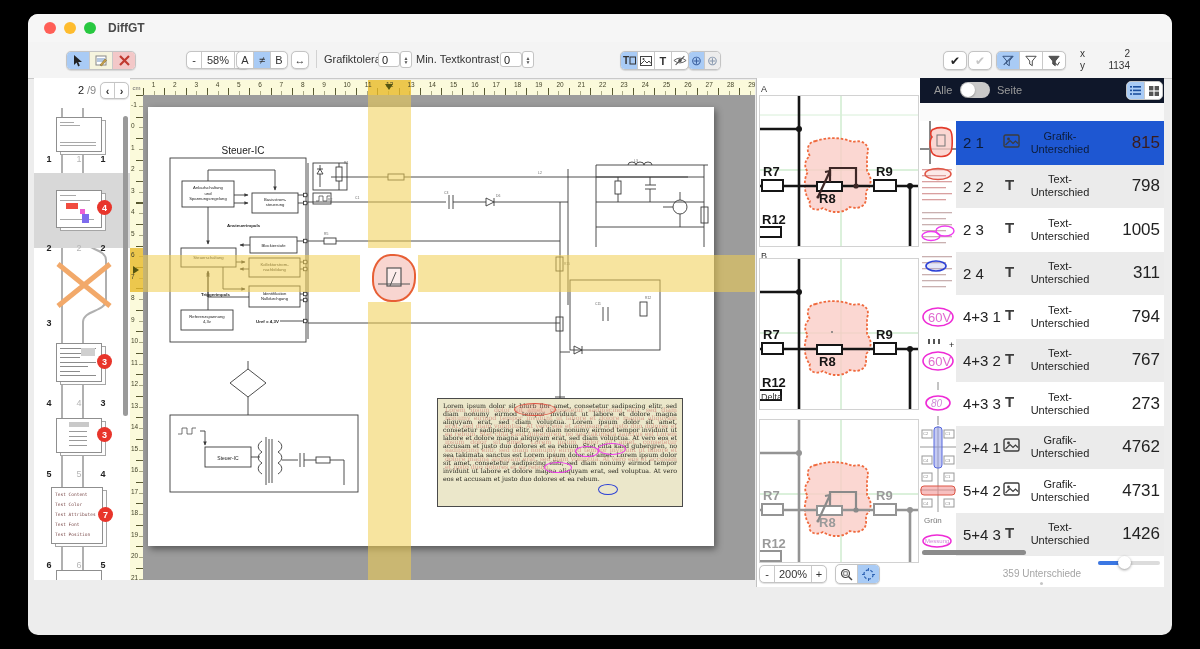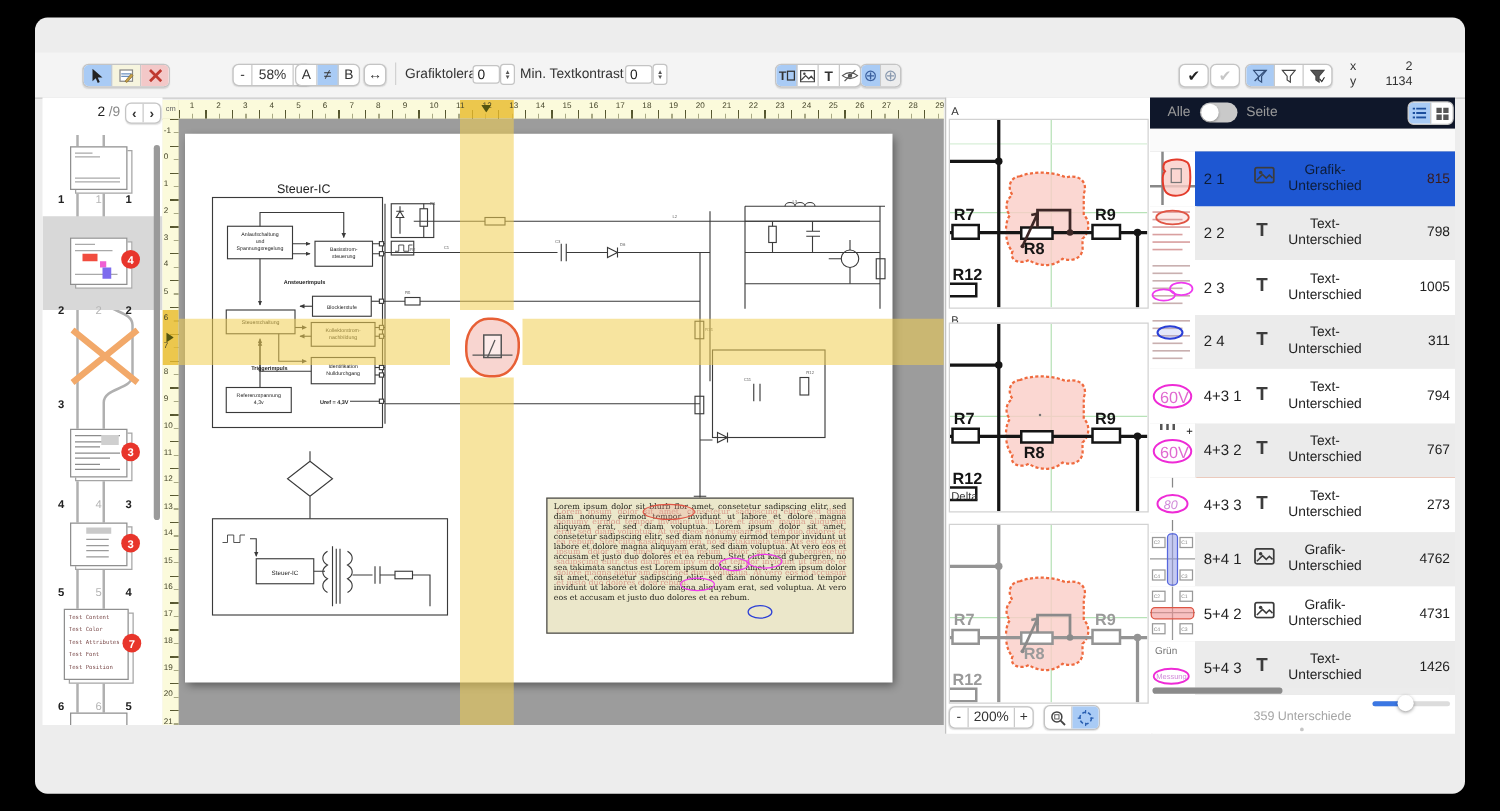--- a/index.html
+++ b/index.html
@@ -54,33 +54,39 @@
   #cmp{left:728px;top:64px;width:164px;height:509px;background:#fff;border-left:1px solid #c2c2c2;border-right:1px solid #c2c2c2;}
   .cmpbox{position:absolute;left:2px;width:158px;background:#fff;border:1px solid #d2d2d2;overflow:hidden;}
   .cmplab{position:absolute;left:4px;font-size:9px;color:#333;}
   
   #tbl{left:892px;top:64px;width:244px;height:509px;background:#fff;}
   .hdr{position:absolute;top:25px;height:18px;font-size:11px;font-weight:bold;color:#222;display:flex;align-items:center;justify-content:center;}
   .vsep{position:absolute;top:27px;height:14px;width:1px;background:#d6d6d6;}
   .row{position:absolute;left:0;width:244px;height:43.5px;}
   .rthumb{position:absolute;left:0;top:0;width:36px;height:43.5px;background:#fff;border-right:1px solid #e2e2e2;border-bottom:1px solid #ddd;overflow:hidden;}
   .rbody{position:absolute;left:36px;top:0;width:208px;height:43.5px;display:flex;align-items:center;}
-  .rid{position:absolute;left:7px;font-size:12px;color:#222;}
+  .rid{position:absolute;left:7px;font-size:15px;color:#222;}
   .ricon{position:absolute;left:44px;width:22px;text-align:center;}
   .rtype{position:absolute;left:64px;width:80px;text-align:center;font-size:11px;color:#222;line-height:13px;}
-  .rarea{position:absolute;left:144px;width:60px;text-align:right;font-size:11px;color:#222;}
+  .rarea{position:absolute;left:144px;width:60px;text-align:right;font-size:17px;color:#222;}
   .switch{position:absolute;width:30px;height:16px;border-radius:8px;background:#c9c9c9;}
   .knob{position:absolute;left:1px;top:1px;width:14px;height:14px;border-radius:50%;background:#fff;box-shadow:0 1px 2px rgba(0,0,0,.3);}
   svg text{font-family:"Liberation Sans",sans-serif;}
 </style>
 </head>
 <body>
 
 <div id="win">
 
+  <div id="titlebar" class="abs">
+    <div class="abs light" style="left:16px;background:#ff5f57;"></div>
+    <div class="abs light" style="left:36px;background:#febc2e;"></div>
+    <div class="abs light" style="left:56px;background:#28c840;"></div>
+    <div id="title" class="abs">DiffGT</div>
+  </div>
 
   <div id="toolbar" class="abs">
     <div class="abs seg" style="left:38px;top:9px;height:17px;">
       <div class="sel" style="width:22px;">
         <svg width="10" height="12" viewBox="0 0 10 12">
             <path d="M1,0 L1,10 L3.6,7.6 L5.2,11.4 L6.8,10.6 L5.2,7 L9,7 Z" fill="#222"></path>
           </svg>
       </div>
       <div style="width:22px;background:#f6f4de;">
         <svg width="12" height="12" viewBox="0 0 12 12">
@@ -798,21 +804,21 @@
               </g>
               <g font-size="4" fill="#888">
                 <text x="3" y="9">C2</text>
                 <text x="25" y="9">C1</text>
                 <text x="3" y="36">C4</text>
                 <text x="25" y="36">C3</text>
               </g>
               <rect x="14" y="1" width="8" height="41" rx="3" fill="rgba(140,150,230,.5)" stroke="#5566dd"></rect>
             </svg></div>
           <div class="rbody" style="background:#ebebeb;border-bottom:1px solid #ddd;">
-            <span class="rid" style="color:#222;">8+4 1</span>
+            <span class="rid" style="color:#222;">2+4 1</span>
             <span class="ricon"><svg width="17" height="14" viewBox="0 0 17 14">
                 <rect x="1" y="1" width="15" height="12" rx="1.5" fill="none" stroke="#3c3c3c" stroke-width="1.4"></rect>
                 <circle cx="5.5" cy="5" r="1.4" fill="#3c3c3c"></circle>
                 <path d="M2.5,11 L7,6.5 L10,9.5 L12.5,7 L15,9.5" fill="none" stroke="#3c3c3c" stroke-width="1.2"></path>
               </svg></span>
             <span class="rtype" style="color:#222;">Grafik-<br>Unterschied</span>
             <span class="rarea" style="color:#222;">4762</span>
           </div>
         </div>
         <div class="row" style="top: 348px;">

